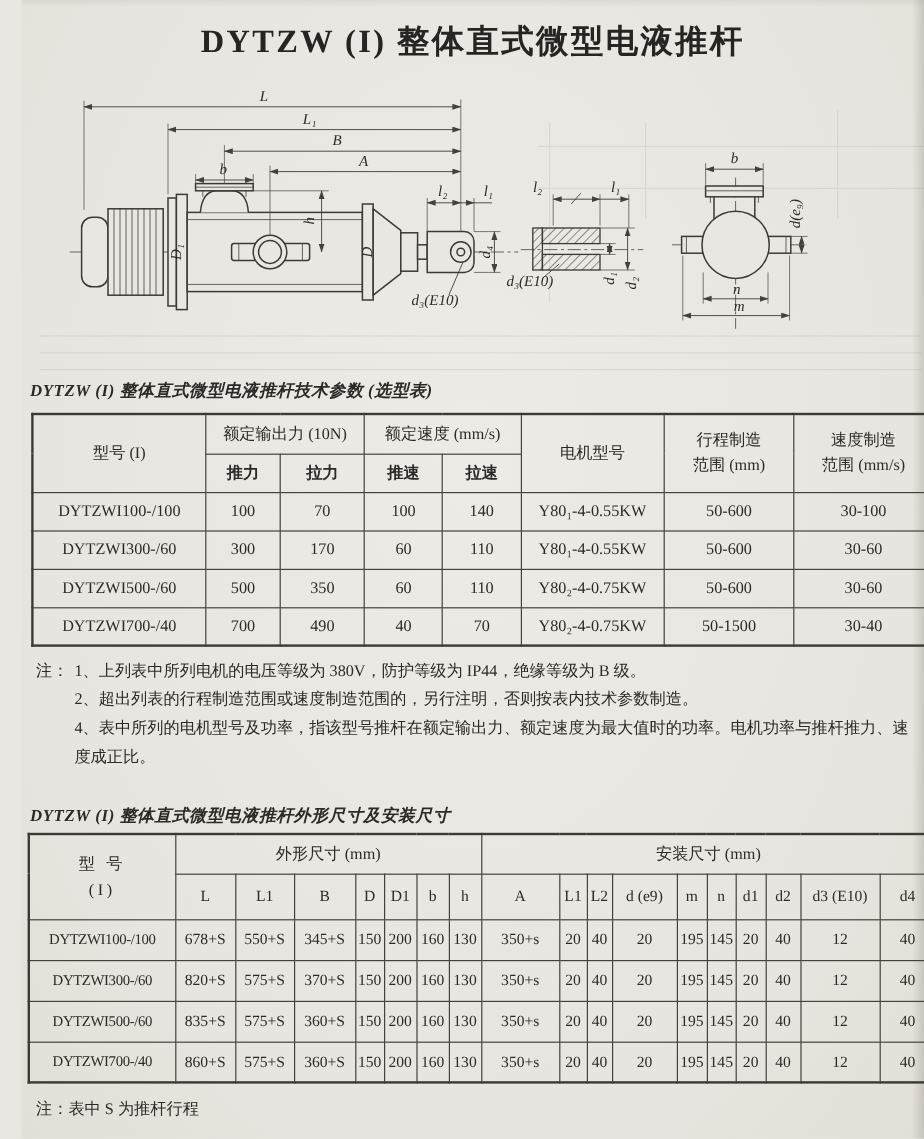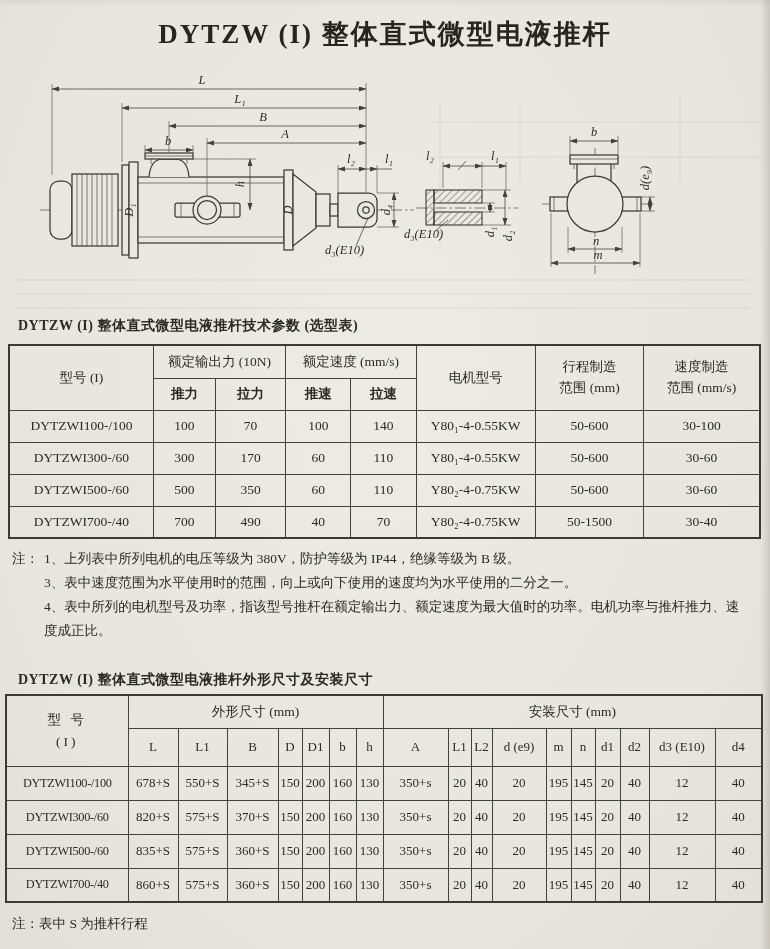--- a/index.html
+++ b/index.html
@@ -10,39 +10,40 @@
     background:#e9e7e1;
     position:relative;
     overflow:hidden;
   }
   .page {
     position:absolute; inset:0;
     background:
       linear-gradient(to left, rgba(120,115,105,.25) 0, rgba(120,115,105,0) 10px),
       linear-gradient(to bottom, rgba(120,115,105,.10) 0, rgba(120,115,105,0) 6px),
       radial-gradient(ellipse at 50% 40%, #edebe6 0%, #e7e5df 70%, #e2dfd8 100%);
+    margin-left: 18px;
   }
   .title {
     position:absolute; top:16px; left:0; width:100%;
     text-align:center; font-size:27px; font-weight:bold; letter-spacing:2px;
     color:#262522;
   }
   .drawing { position:absolute; top:62px; left:0; width:770px; height:252px; }
   .part  { stroke:#3c3a36; stroke-width:1.25; fill:none; }
   .partf { stroke:#3c3a36; stroke-width:1.25; fill:#e9e7e1; }
   .thin  { stroke:#4a4742; stroke-width:.7; fill:none; }
   .dim   { stroke:#4a4742; stroke-width:.8; fill:none; }
   .ext   { stroke:#55524c; stroke-width:.65; fill:none; }
   .cl    { stroke:#4e4b45; stroke-width:.7; stroke-dasharray:11 3 2.5 3; fill:none; }
   .hatchrect { fill:url(#hatch); stroke:#3c3a36; stroke-width:1.1; }
   .dlabel { font:italic 12.5px "Liberation Serif",serif; fill:#2b2a27; }
   .ghost { opacity:.10; }
   .caption {
-    position:absolute; left:18px; font-size:14px; font-weight:bold; color:#2b2a27;
-    letter-spacing:.5px; white-space:nowrap;
+    position:absolute; left:7px; font-size:14px; font-weight:bold; color:#2b2a27;
+    letter-spacing:.5px; white-space:nowrap;font-style:italic;
   }
   .caption1 { top:317px; }
   .caption2 { top:671px; }
   table { border-collapse:collapse; table-layout:fixed; background:transparent; }
   th,td {
     border:1px solid #45423d; text-align:center; vertical-align:middle;
     font-weight:normal; padding:0 1px; overflow:hidden;
   }
   .t1 { position:absolute; top:344px; left:8px; width:753px; font-size:13.5px; border:2px solid #3c3a35; }
   .t1 thead tr:nth-child(1) th { height:33px; }
@@ -328,21 +329,21 @@
         <td>50-1500</td>
         <td>30-40</td>
       </tr>
     </tbody>
   </table>
 
   <div class="notes">
     <span class="notes-label">注：</span>
     <div class="notes-items">
       <div class="note-item">1、上列表中所列电机的电压等级为 380V，防护等级为 IP44，绝缘等级为 B 级。</div>
-      <div class="note-item">3、表中速度范围为水平使用时的范围，向上或向下使用的速度均为水平使用的二分之一。</div>
+      <div class="note-item">2、超出列表的行程制造范围或速度制造范围的，另行注明，否则按表内技术参数制造。</div>
       <div class="note-item">4、表中所列的电机型号及功率，指该型号推杆在额定输出力、额定速度为最大值时的功率。电机功率与推杆推力、速度成正比。</div>
     </div>
   </div>
 
   <div class="caption caption2">DYTZW (I) 整体直式微型电液推杆外形尺寸及安装尺寸</div>
 
   <table class="t2">
     <colgroup>
       <col style="width:122px">
         <col style="width:50px">

